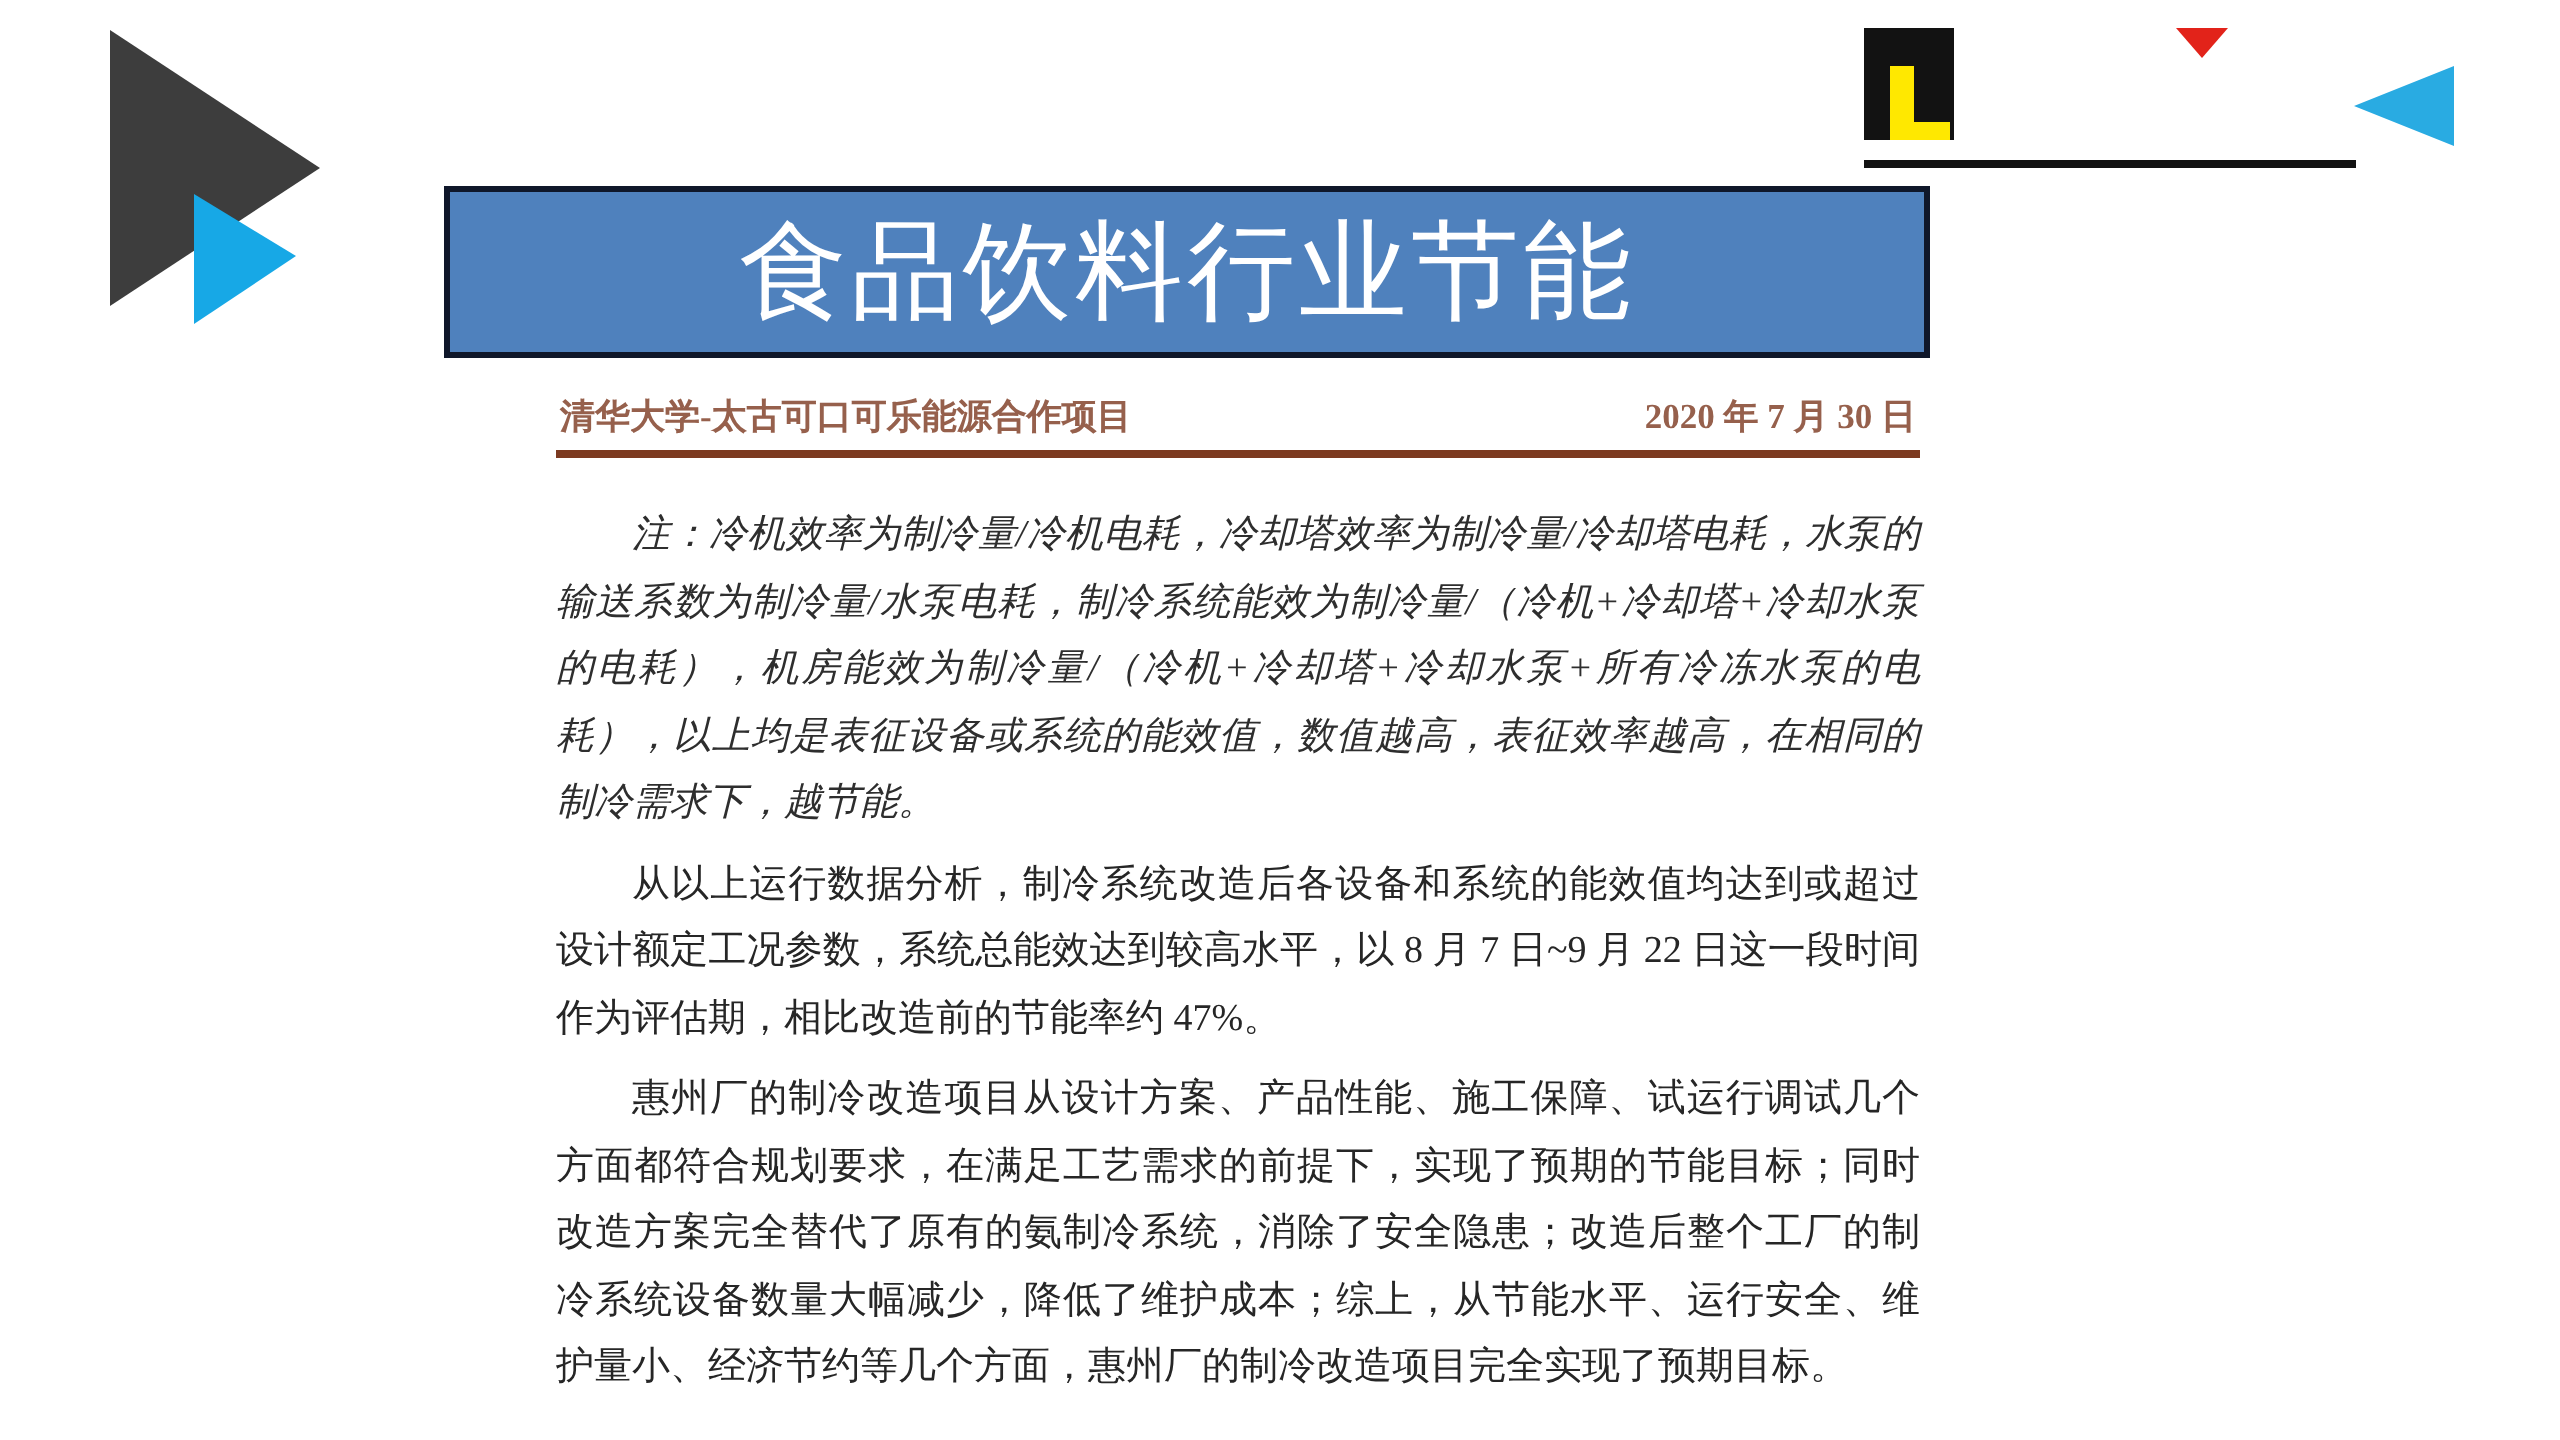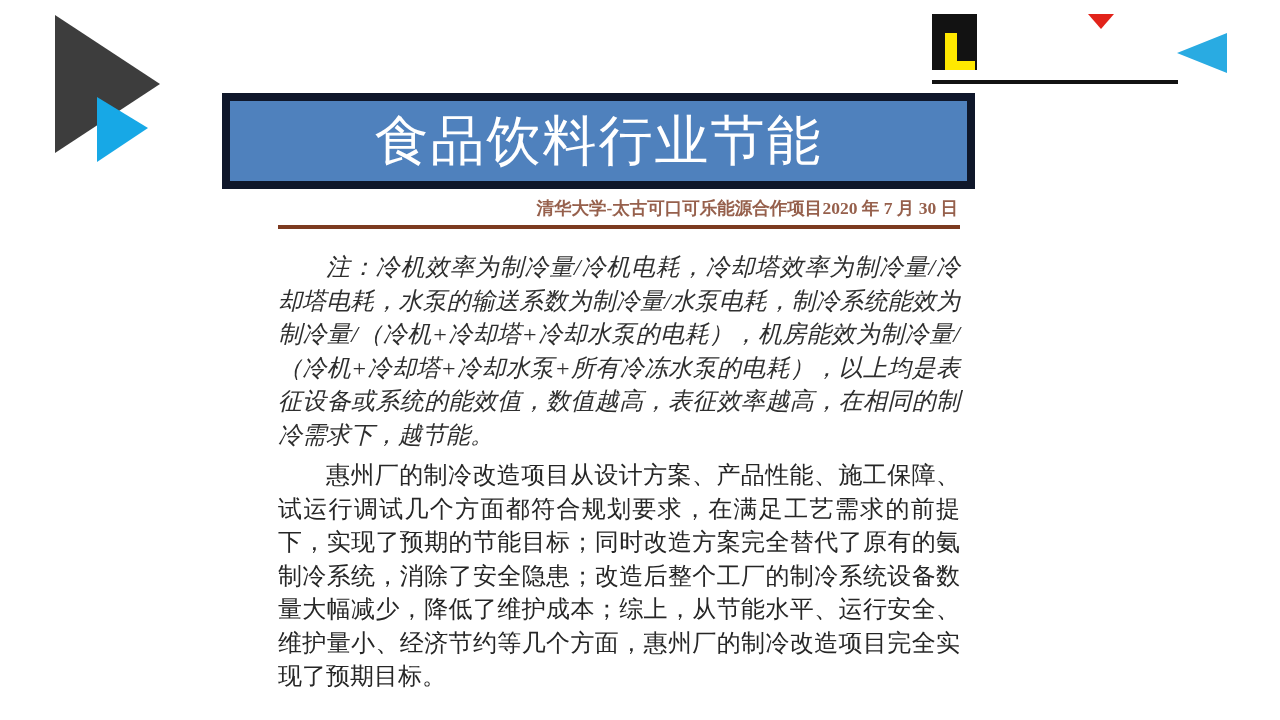--- a/index.html
+++ b/index.html
@@ -41,41 +41,41 @@
     position: absolute; left: 252px; top: 23px; width: 0; height: 0;
     border-top: 20px solid transparent; border-bottom: 20px solid transparent;
     border-right: 50px solid #29abe2;
   }
 
   
   .banner {
     position: absolute; left: 222px; top: 93px;
     width: 737px; height: 80px;
     background: #4f81bd;
-    border: 8px solid #0f172a;
+    border: 3px solid #0f172a;
     display: flex; align-items: center; justify-content: center;
   }
   .banner-title {
     color: #ffffff; font-size: 54px; letter-spacing: 2px;
     font-family: "Liberation Serif", serif;
     white-space: nowrap;
   }
 
   
   .doc { position: absolute; left: 278px; top: 196px; width: 682px; }
   .doc-header {
-    display: flex; justify-content: flex-end; align-items: baseline;
+    display: flex; justify-content: space-between; align-items: baseline;
     color: #96604c; font-weight: bold; font-size: 17.5px;
     padding: 0 2px;
   }
   .doc-rule { height: 4px; background: #7c3a20; margin-top: 5px; }
   .doc-body { margin-top: 22px; }
   .doc-body p {
     margin: 0 0 7px 0;
-    font-size: 24px; line-height: 33.5px;
+    font-size: 19px; line-height: 33.5px;
     text-align: justify; text-indent: 2em;
     color: #262626;
   }
   .doc-body p.note { font-style: italic; color: #2e2e2e; }
 </style>
 </head>
 <body>
 
 <svg class="corner-decor" width="220" height="200" viewBox="0 0 220 200" xmlns="http://www.w3.org/2000/svg">
   <polygon points="55,15 160,84 55,153" fill="#3d3d3d"></polygon>
@@ -96,15 +96,16 @@
 </div>
 
 <div class="doc">
   <div class="doc-header">
     <span>清华大学-太古可口可乐能源合作项目</span>
     <span>2020 年 7 月 30 日</span>
   </div>
   <div class="doc-rule"></div>
   <div class="doc-body">
     <p class="note">注：冷机效率为制冷量/冷机电耗，冷却塔效率为制冷量/冷却塔电耗，水泵的输送系数为制冷量/水泵电耗，制冷系统能效为制冷量/（冷机+冷却塔+冷却水泵的电耗），机房能效为制冷量/（冷机+冷却塔+冷却水泵+所有冷冻水泵的电耗），以上均是表征设备或系统的能效值，数值越高，表征效率越高，在相同的制冷需求下，越节能。</p>
+    <p>从以上运行数据分析，制冷系统改造后各设备和系统的能效值均达到或超过设计额定工况参数，系统总能效达到较高水平，以 8 月 7 日~9 月 22 日这一段时间作为评估期，相比改造前的节能率约 47%。</p>
     <p>惠州厂的制冷改造项目从设计方案、产品性能、施工保障、试运行调试几个方面都符合规划要求，在满足工艺需求的前提下，实现了预期的节能目标；同时改造方案完全替代了原有的氨制冷系统，消除了安全隐患；改造后整个工厂的制冷系统设备数量大幅减少，降低了维护成本；综上，从节能水平、运行安全、维护量小、经济节约等几个方面，惠州厂的制冷改造项目完全实现了预期目标。</p>
   </div>
 </div>
 
 </body></html>

